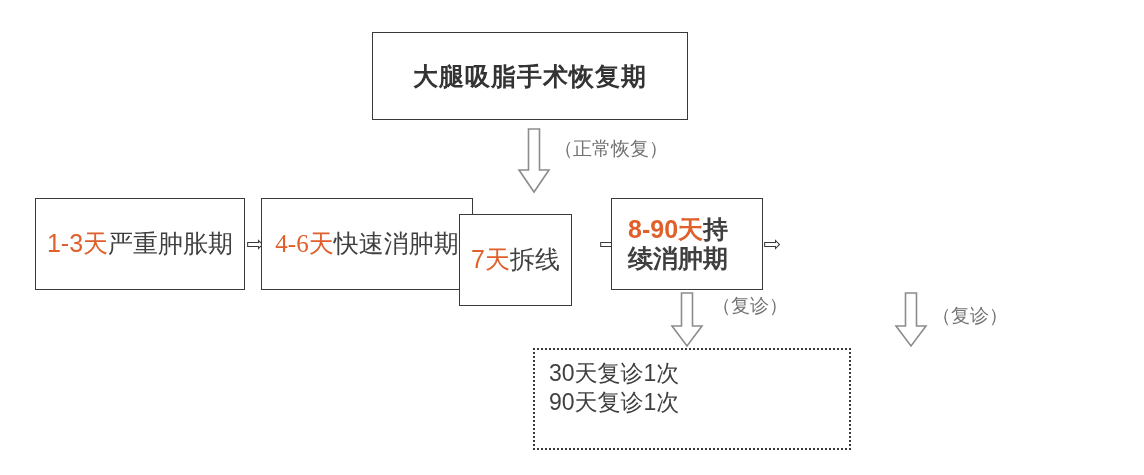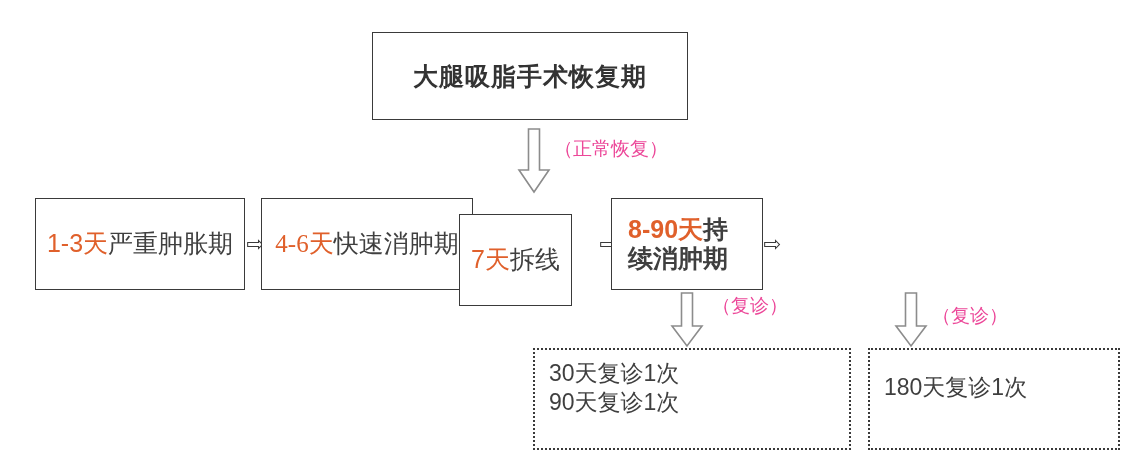--- a/index.html
+++ b/index.html
@@ -101,21 +101,21 @@
     overflow: visible;
   }
   #arrow-normal   { left: 518px; top: 128px; width: 32px; height: 66px; }
   #arrow-review-1 { left: 671px; top: 292px; width: 32px; height: 56px; }
   #arrow-review-2 { left: 895px; top: 292px; width: 32px; height: 56px; }
 
   
   .arrow-caption {
     position: absolute;
     font-size: 19px;
-    color: #ec4899;
+    color: #737373;
     white-space: nowrap;
   }
   #caption-normal   { left: 554px; top: 136px; }
   #caption-review-1 { left: 712px; top: 293px; }
   #caption-review-2 { left: 932px; top: 303px; }
 
   
   .note-box {
     position: absolute;
     box-sizing: border-box;
@@ -188,17 +188,14 @@
       <path d="M10.5 1 L21.5 1 L21.5 34 L31 34 L16 54 L1 34 L10.5 34 Z" fill="#ffffff" stroke="#8c8c8c" stroke-width="1.6" stroke-linejoin="miter"></path>
     </svg>
   </div>
   <div class="arrow-caption" id="caption-review-2">（复诊）</div>
 
   <div class="note-box" id="note-box-1">
     <div class="note-line">30天复诊1次</div>
     <div class="note-line">90天复诊1次</div>
   </div>
 
-  <div class="note-box" id="note-box-2">
-    <div class="note-line">180天复诊1次</div>
-  </div>
 
 </div>
 
 </body></html>

